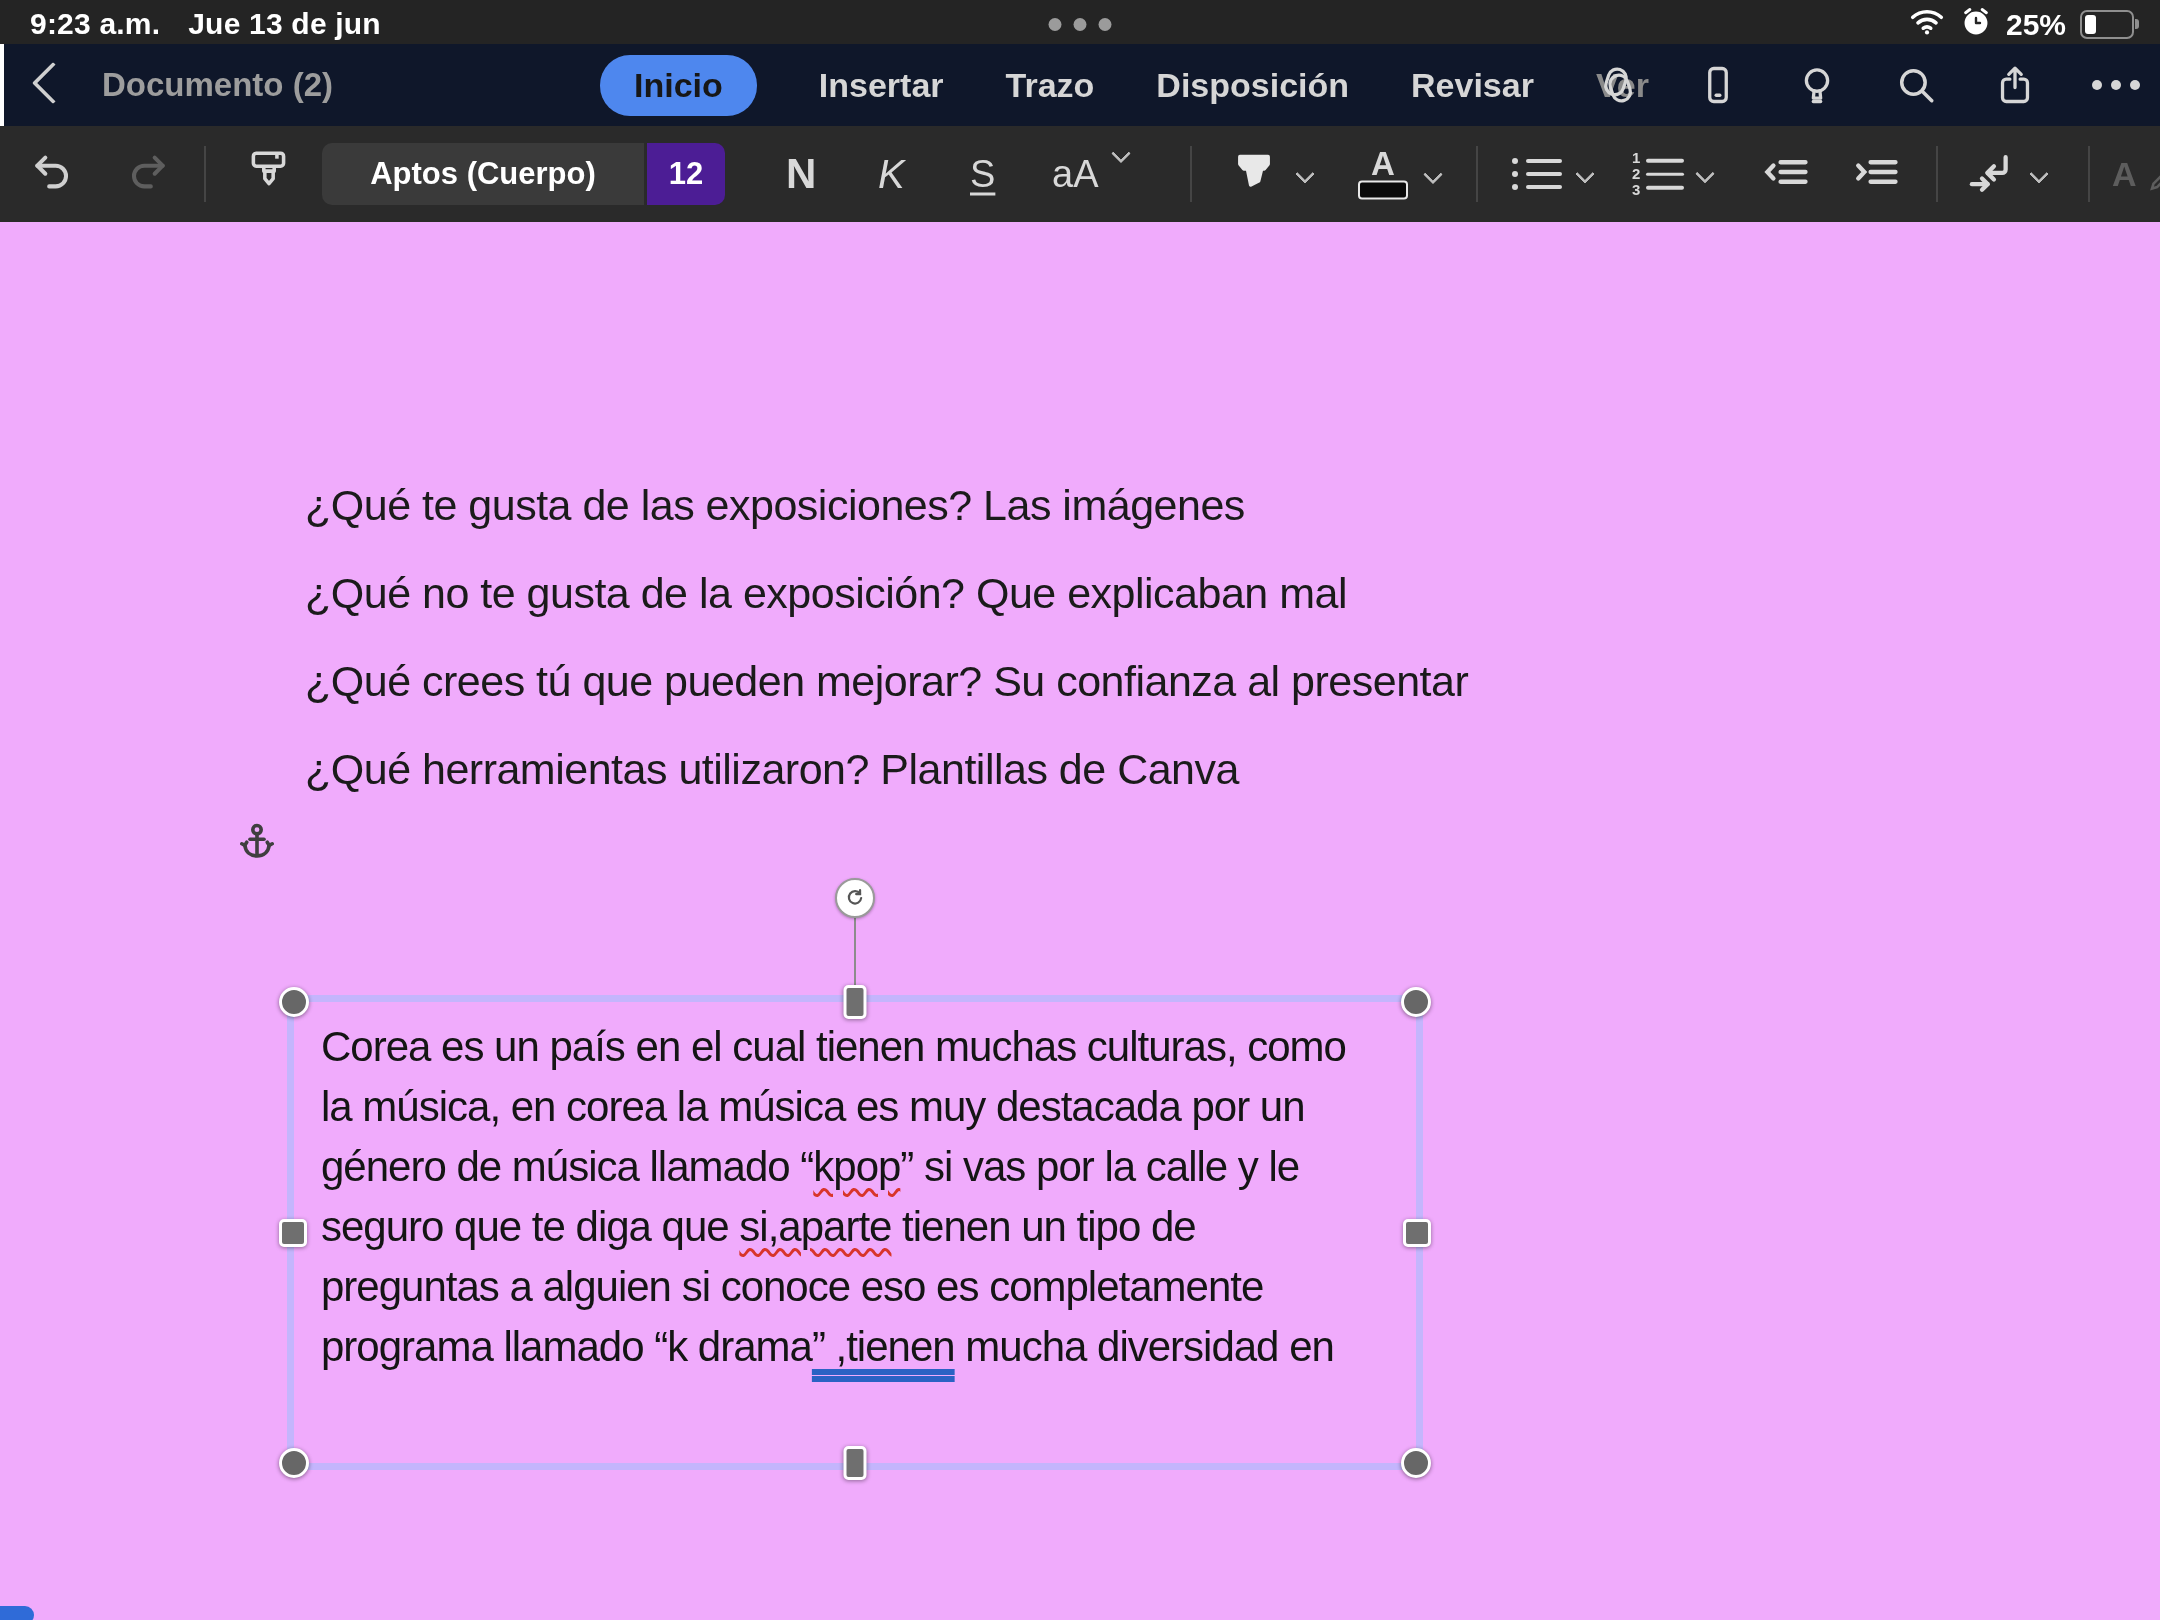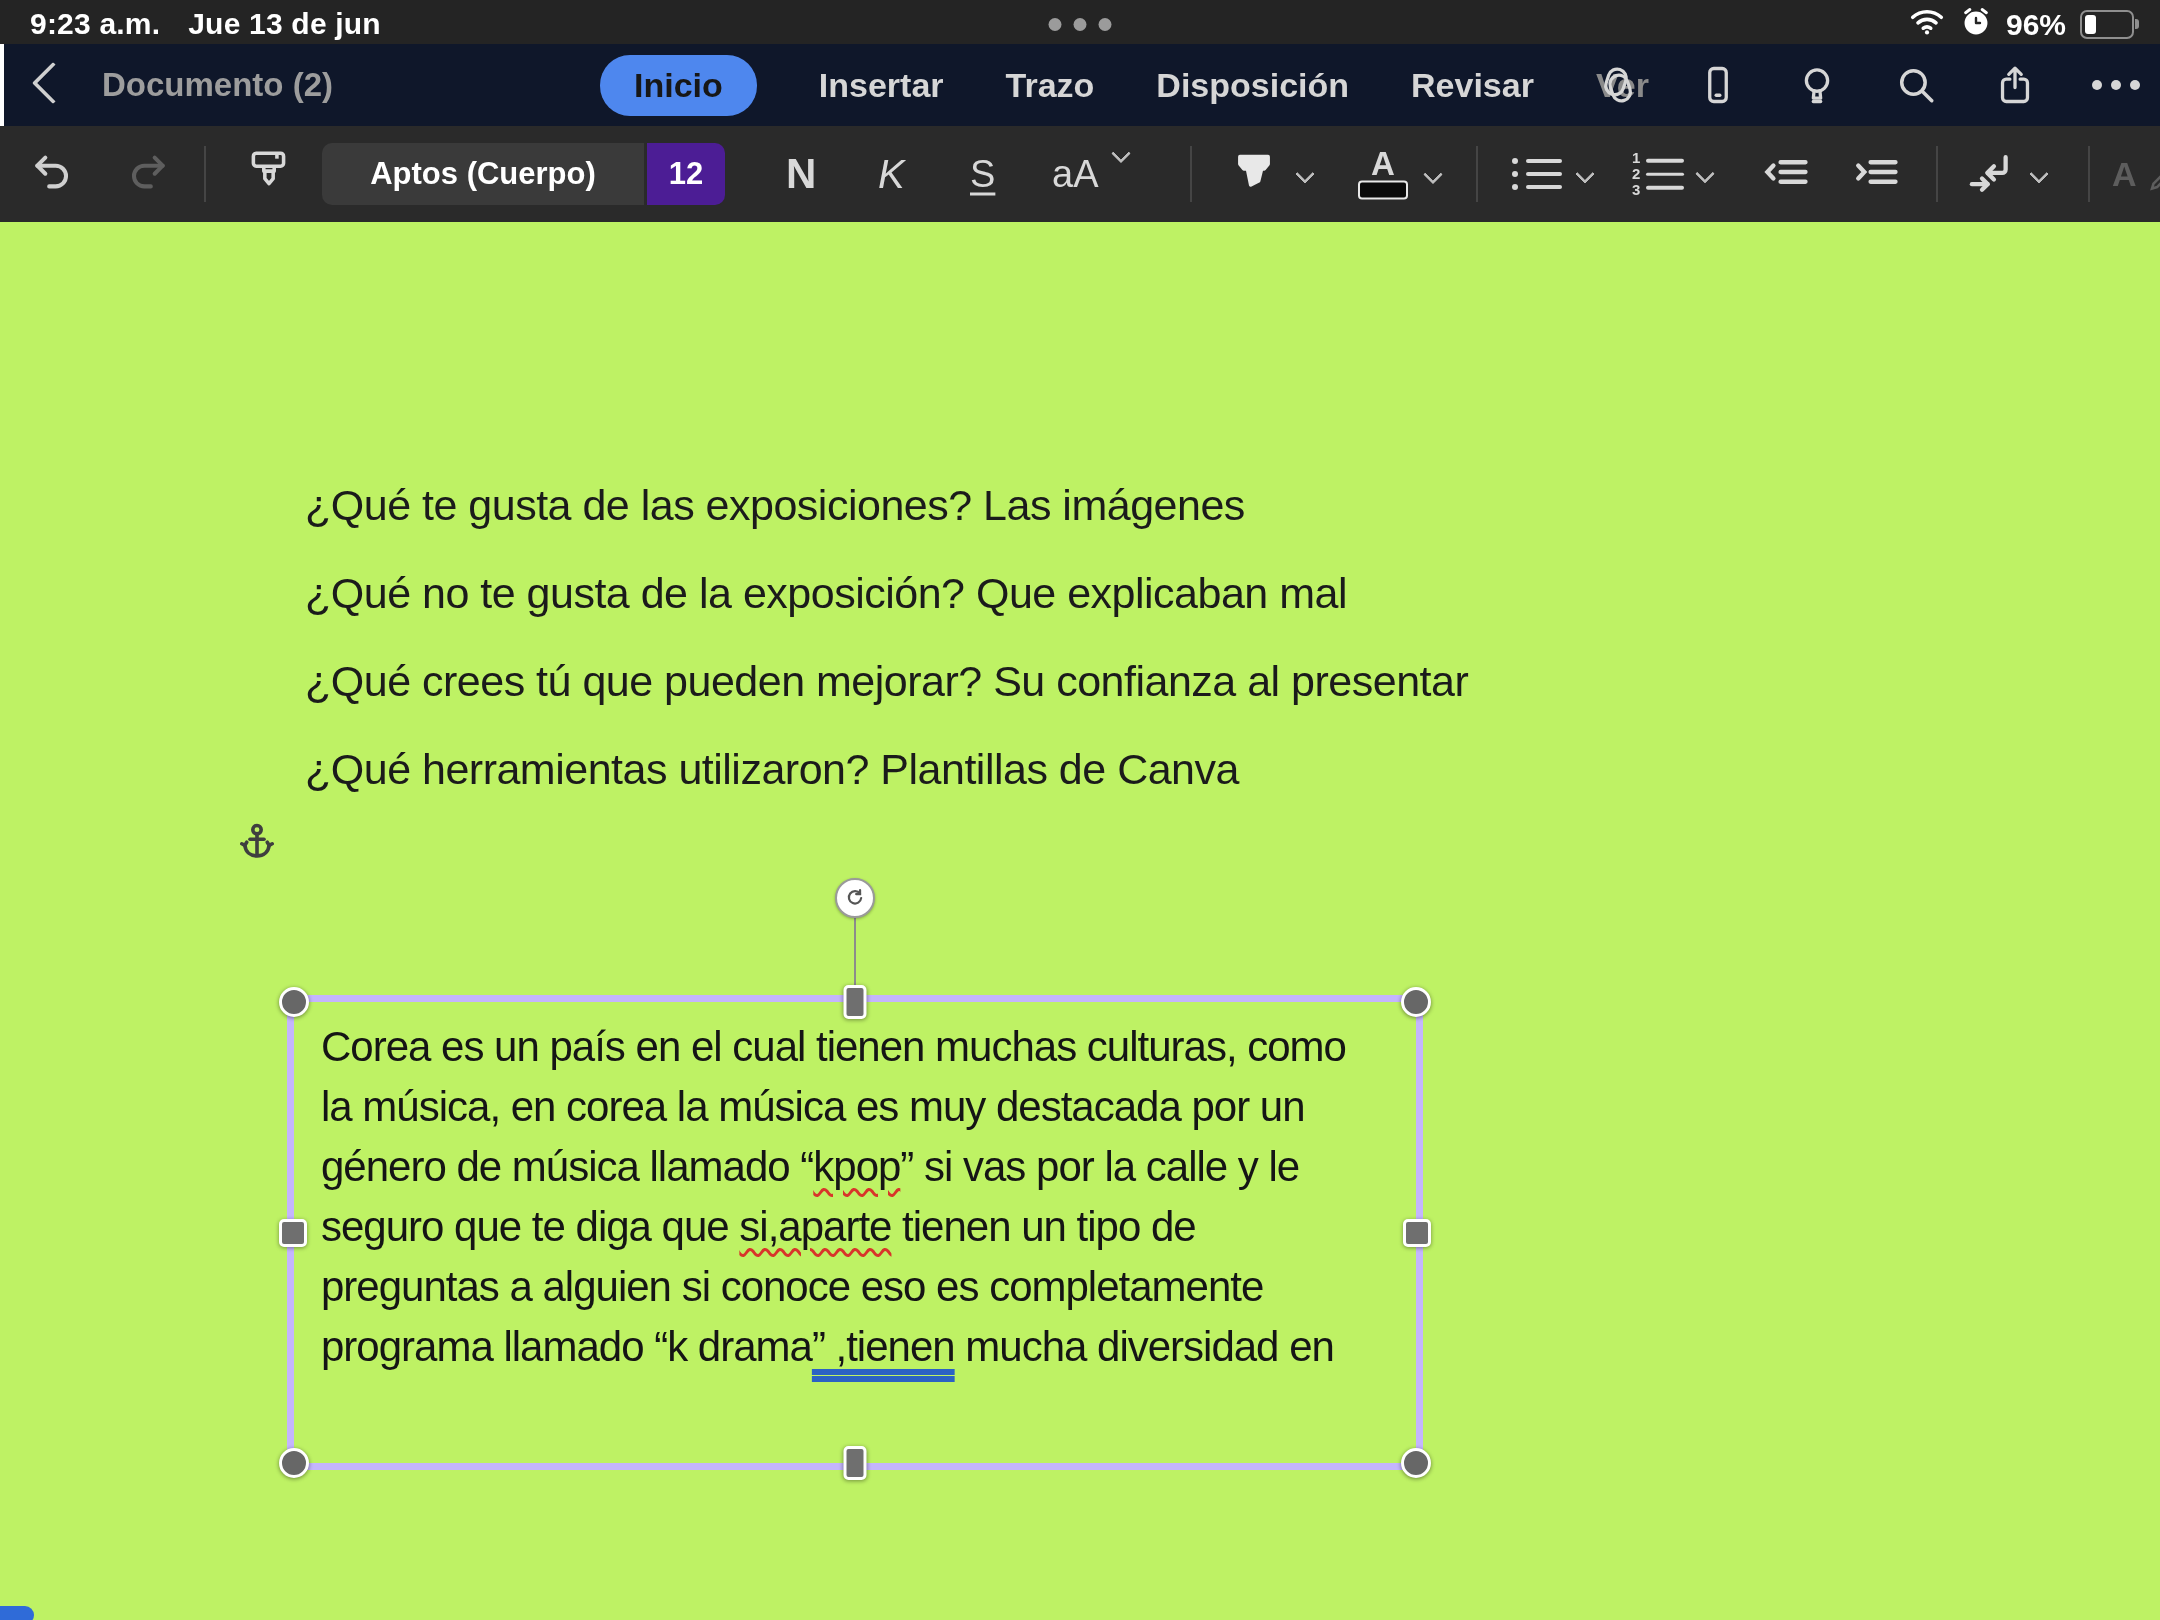--- a/index.html
+++ b/index.html
@@ -39,21 +39,21 @@
   .btn-size{left:647px;width:78px;height:62px;background:#4c1d95;border-radius:0 10px 10px 0;
             display:flex;align-items:center;justify-content:center;font-size:31px;font-weight:700;color:#fff;}
   .swatch{width:46px;height:15px;background:#0a0a0a;border:2.5px solid #e8e8e8;border-radius:4px;margin-top:2px;}
   .numcol{display:flex;flex-direction:column;font-size:15px;line-height:16px;color:#d8d8d8;font-weight:700;margin-right:6px;}
   .listlines i{display:block;width:38px;height:3.5px;background:#d8d8d8;border-radius:2px;margin:10px 0;}
   .bul{display:flex;align-items:center;gap:8px;}
   .bul b{width:6px;height:6px;border-radius:50%;background:#d8d8d8;}
   .bul i{display:block;width:36px;height:3.5px;background:#d8d8d8;border-radius:2px;}
 
   
-  .page{position:absolute;left:0;top:222px;width:2160px;height:1398px;background:#bef264;color:#1b1b1b;}
+  .page{position:absolute;left:0;top:222px;width:2160px;height:1398px;background:#f0abfc;color:#1b1b1b;}
   .questions{position:absolute;left:305px;top:258px;}
   .questions p{margin:0 0 37px 0;font-size:43px;line-height:51px;letter-spacing:-0.5px;white-space:nowrap;color:#1b1b1b;}
   .anchor{position:absolute;left:238px;top:600px;}
 
   .textbox{position:absolute;left:287px;top:773px;width:1136px;height:475px;border:7px solid #c4b5fd;box-sizing:border-box;}
   .tb-text{position:absolute;left:27px;top:15px;}
   .box-line{font-size:42px;line-height:60px;letter-spacing:-1px;white-space:pre;color:#151515;}
   .mark-spell{text-decoration:underline wavy #d8352a;text-decoration-thickness:3px;text-underline-offset:7px;}
   .mark-grammar{text-decoration:underline double #2b62c4;text-decoration-thickness:6px;text-underline-offset:8px;}
 
@@ -89,21 +89,21 @@
           <circle cx="12" cy="17.6" r="1.4" fill="#fff" stroke="none"></circle>
         </svg>
       </span>
       <span>
         <svg width="32" height="32" viewBox="0 0 24 24" fill="none" stroke="#fff" stroke-width="2.2" stroke-linecap="round">
           <circle cx="12" cy="13.5" r="7.5" fill="#fff"></circle>
           <path d="M12 13.5 V9.8 M12 13.5 H15" stroke="#242424" stroke-width="1.8"></path>
           <path d="M4.2 5.8 L7.4 3.4 M19.8 5.8 L16.6 3.4"></path>
         </svg>
       </span>
-      <span>96%</span>
+      <span>25%</span>
       <span class="batt">
           <i></i>
         </span>
     </div>
   </div>
 
   <div class="navbar">
     <div class="back"></div>
     <div class="doc-title">Documento (2)</div>
 

